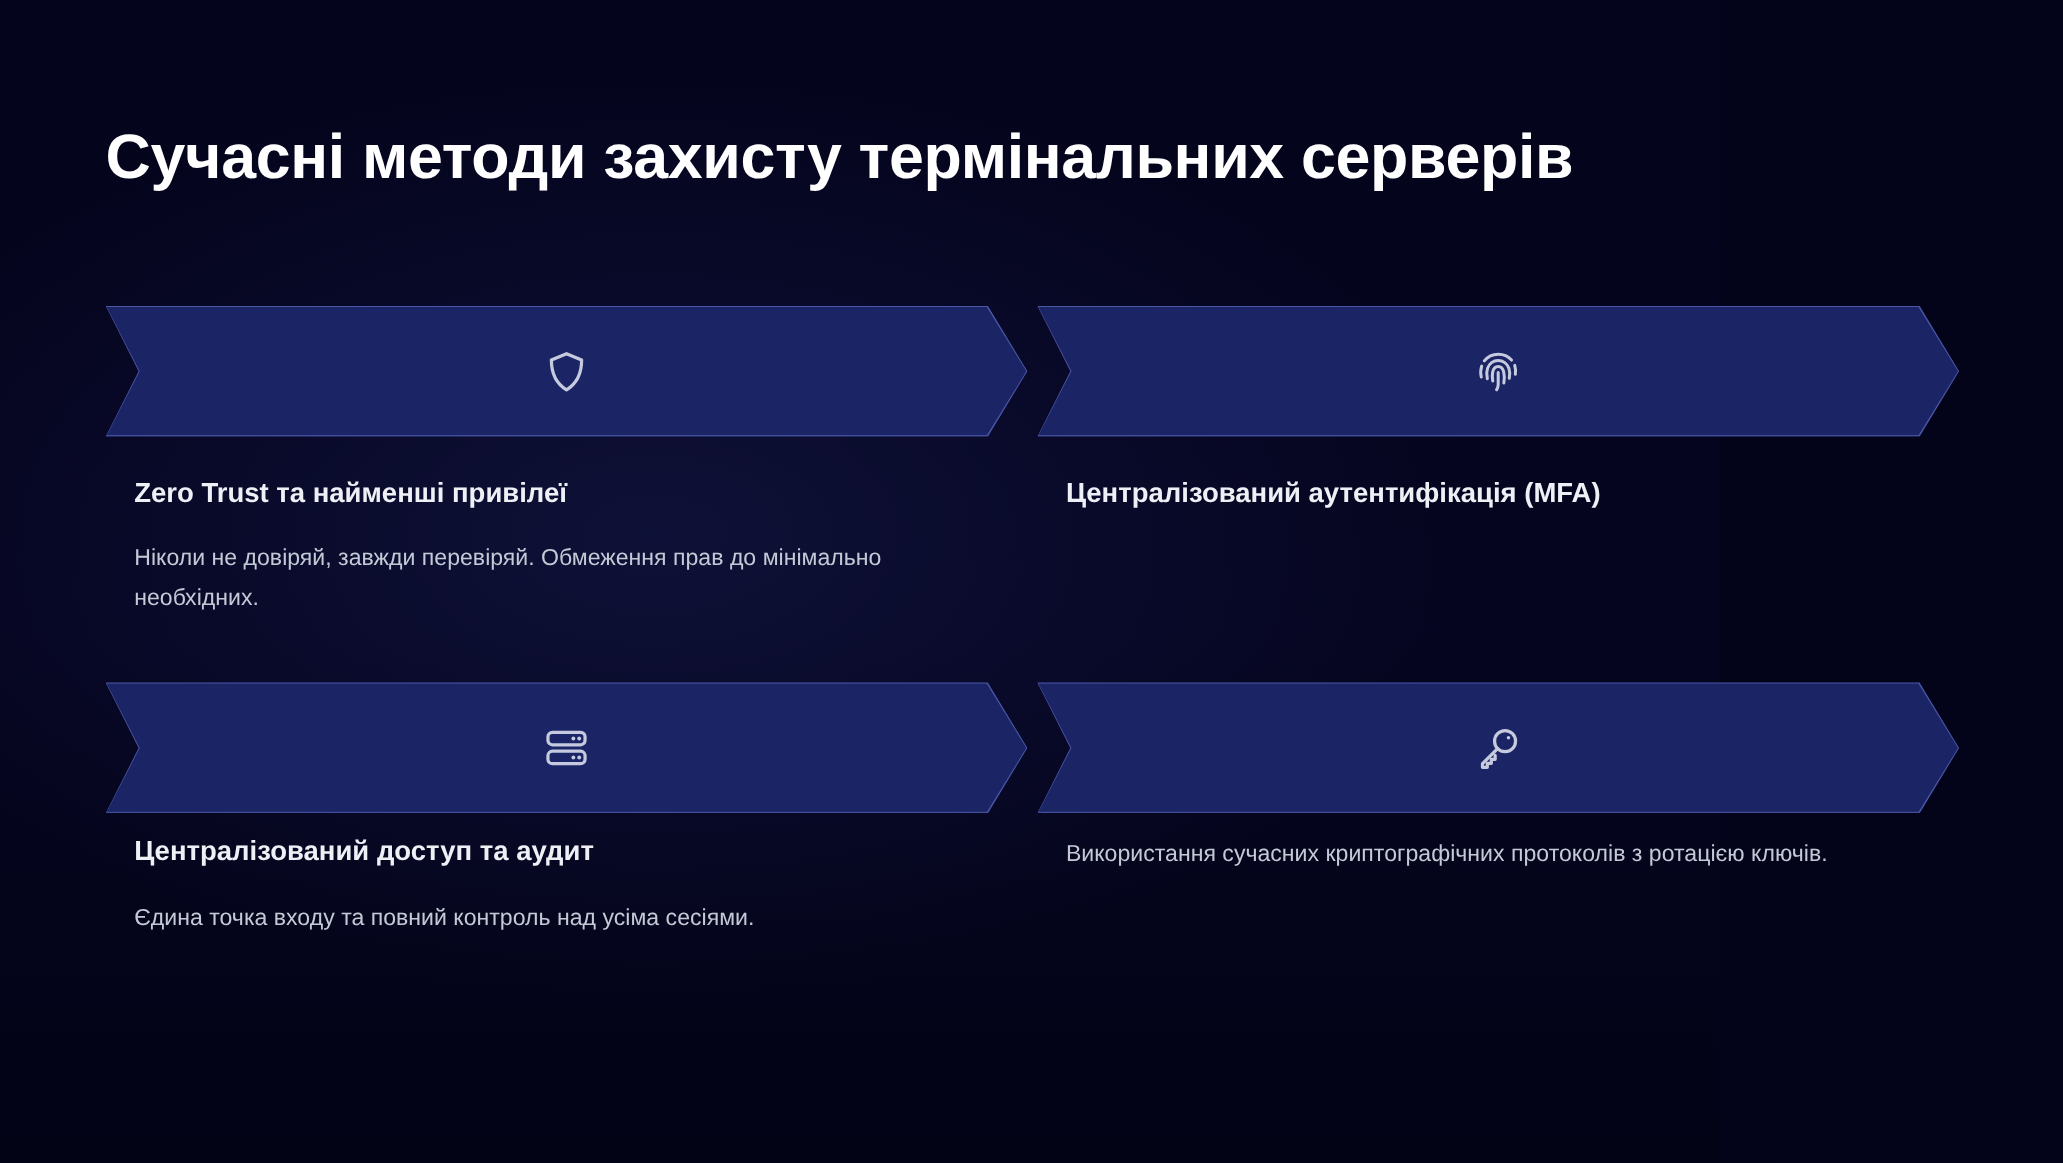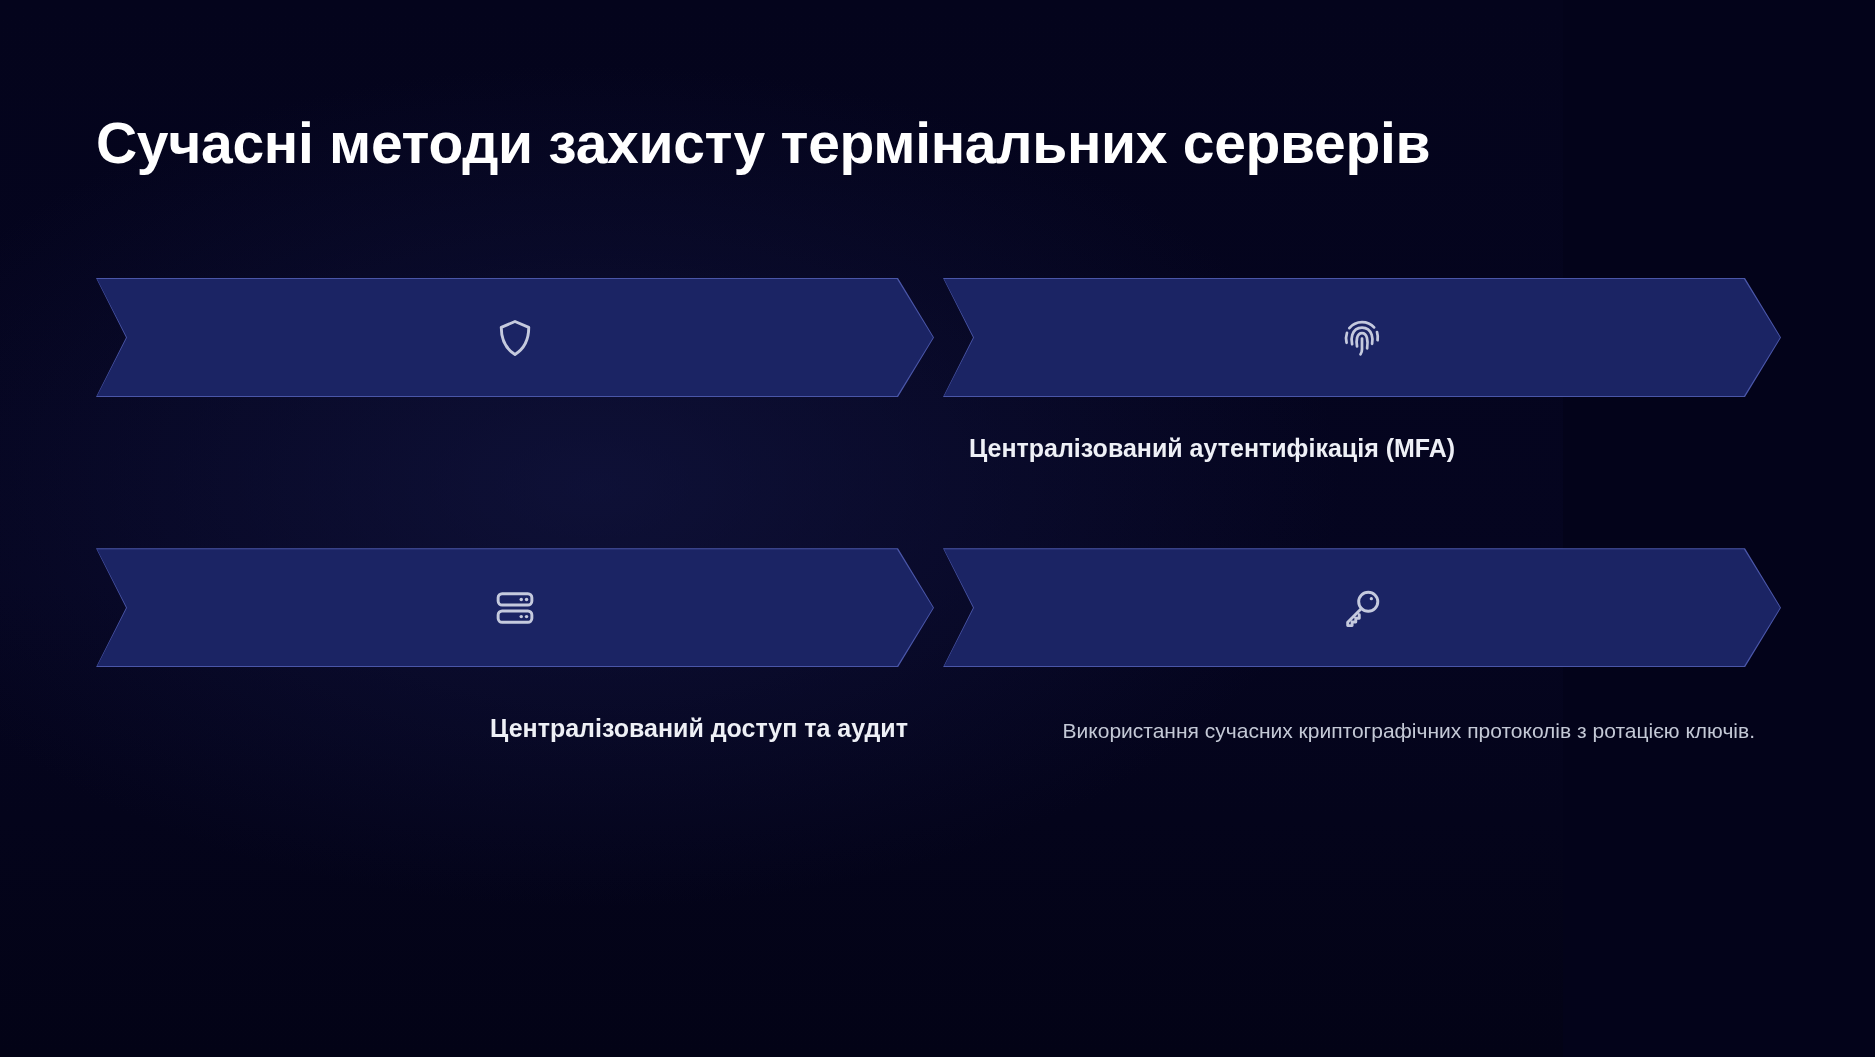--- a/index.html
+++ b/index.html
@@ -104,21 +104,21 @@
 
   .card-desc {
     margin: 0;
     font-size: 21px;
     line-height: 1.72;
     color: #c4c9d6;
     font-weight: 400;
     max-width: 790px;
   }
 
-  .row-2 .card-body { padding-top: 46px; text-align: right; }
+  .row-2 .card-body { padding-top: 20px; }
 
   .spacer-row { height: 58px; grid-column: 1 / -1; }
 </style>
 </head>
 <body>
 
 <div class="page">
 
   <h1 class="page-title">Сучасні методи захисту термінальних серверів</h1>
 
@@ -128,20 +128,22 @@
       <div class="banner">
         <div class="banner-outline"></div>
         <div class="banner-fill"></div>
         <span class="banner-icon">
           <svg viewBox="0 0 24 24" fill="none" stroke="currentColor" stroke-width="1.6" stroke-linecap="round" stroke-linejoin="round">
             <path d="M12 3 L19.5 6.2 C19.5 13 16.6 18.2 12 21 C7.4 18.2 4.5 13 4.5 6.2 Z"></path>
           </svg>
         </span>
       </div>
       <div class="card-body">
+        <h2 class="card-title">Zero Trust та найменші привілеї</h2>
+        <p class="card-desc">Ніколи не довіряй, завжди перевіряй. Обмеження прав до мінімально необхідних.</p>
       </div>
     </div>
 
     <div class="card">
       <div class="banner">
         <div class="banner-outline"></div>
         <div class="banner-fill"></div>
         <span class="banner-icon">
           <svg viewBox="0 0 24 24" fill="none" stroke="currentColor" stroke-width="1.5" stroke-linecap="round" stroke-linejoin="round">
             <path d="M3.6 14.6 C3.2 12.8 3.2 10.9 3.8 9.2"></path>
@@ -170,20 +172,21 @@
             <rect x="2.8" y="13.6" width="18.4" height="6.2" rx="2.2"></rect>
             <circle cx="15.4" cy="7.3" r="0.95" fill="currentColor" stroke="none"></circle>
             <circle cx="18.3" cy="7.3" r="0.95" fill="currentColor" stroke="none"></circle>
             <circle cx="15.4" cy="16.7" r="0.95" fill="currentColor" stroke="none"></circle>
             <circle cx="18.3" cy="16.7" r="0.95" fill="currentColor" stroke="none"></circle>
           </svg>
         </span>
       </div>
       <div class="card-body">
         <h2 class="card-title">Централізований доступ та аудит</h2>
+        <p class="card-desc">Єдина точка входу та повний контроль над усіма сесіями.</p>
       </div>
     </div>
 
     <div class="card row-2">
       <div class="banner">
         <div class="banner-outline"></div>
         <div class="banner-fill"></div>
         <span class="banner-icon">
           <svg viewBox="0 0 24 24" fill="none" stroke="currentColor" stroke-width="1.6" stroke-linecap="round" stroke-linejoin="round">
             <circle cx="15.4" cy="8.6" r="5.2"></circle>

